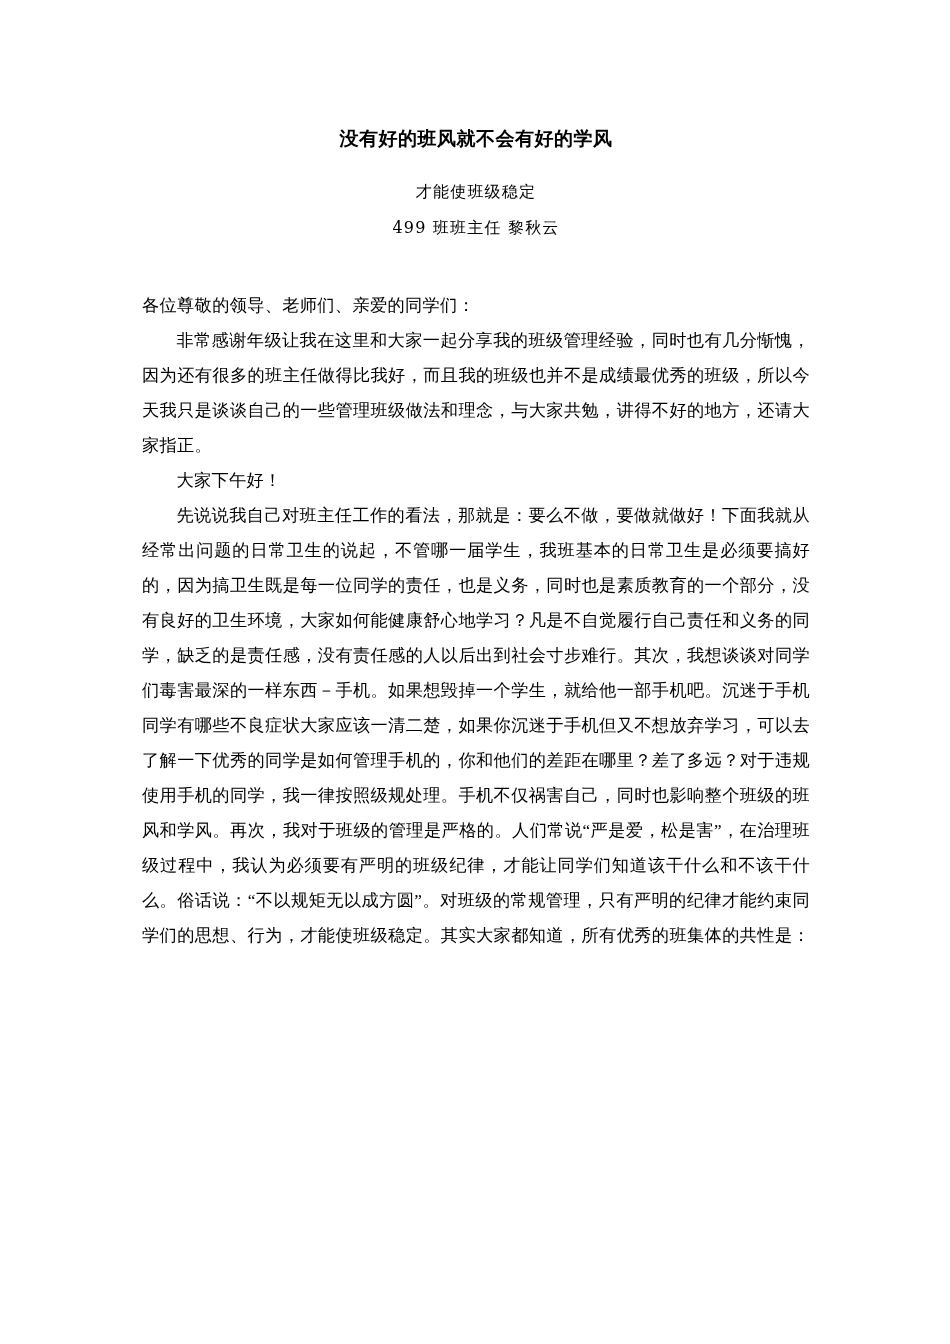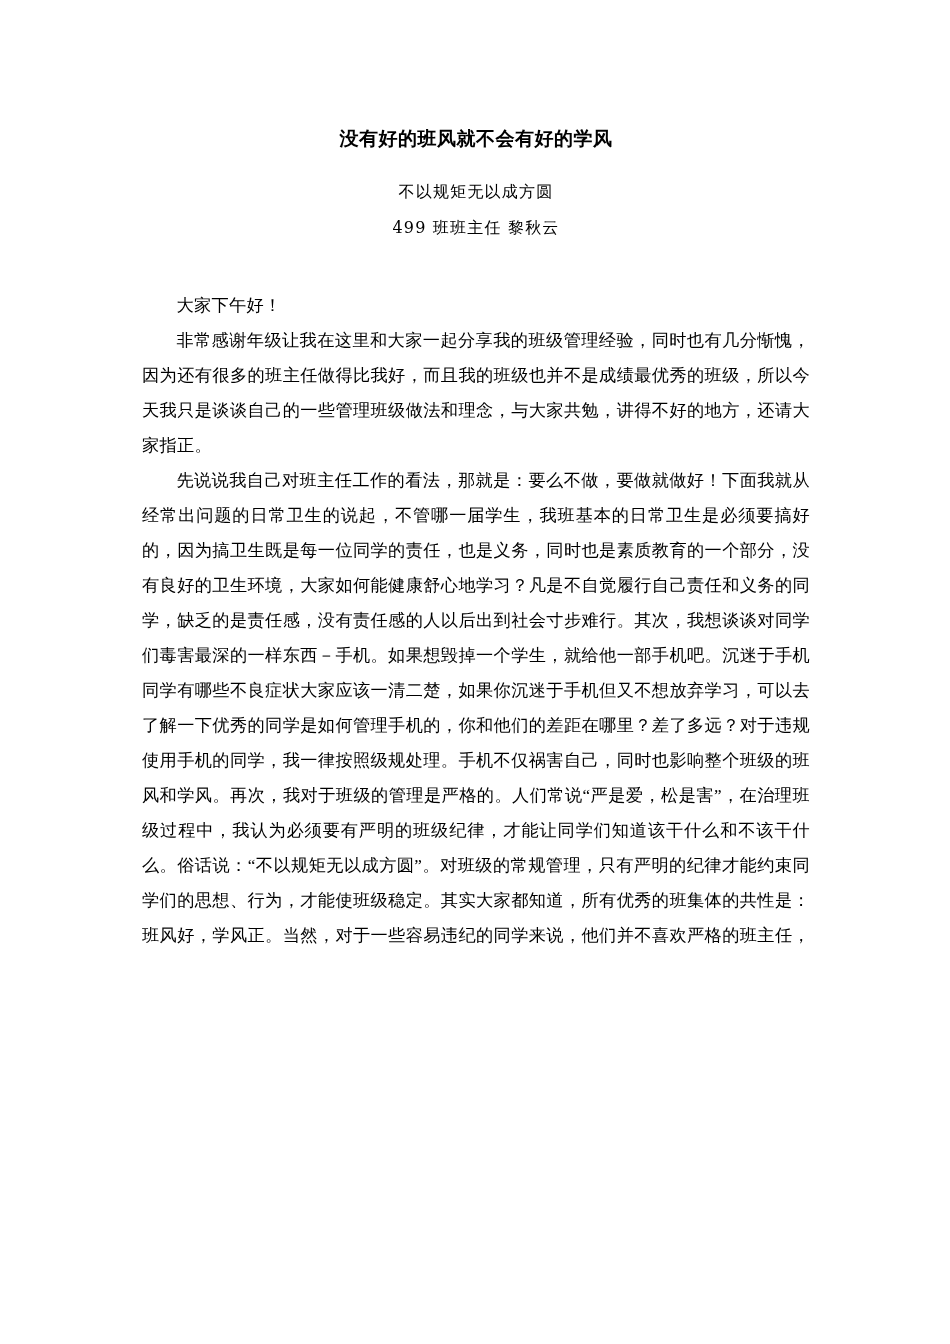--- a/index.html
+++ b/index.html
@@ -74,24 +74,25 @@
   }
 </style>
 </head>
 <body>
 
 <div id="page">
   <div id="doc-body">
 
     <div class="title-block">
       <h1 class="doc-title">没有好的班风就不会有好的学风</h1>
-      <p class="subtitle-line kai">不以规矩无以成方圆</p>
+      <p class="subtitle-line kai">才能使班级稳定</p>
       <p class="subtitle-line kai">499 班班主任   黎秋云</p>
     </div>
 
     <div class="body-block">
+      <p class="para noindent">各位尊敬的领导、老师们、亲爱的同学们：</p>
+      <p class="para indent">非常感谢年级让我在这里和大家一起分享我的班级管理经验，同时也有几分惭愧，因为还有很多的班主任做得比我好，而且我的班级也并不是成绩最优秀的班级，所以今天我只是谈谈自己的一些管理班级做法和理念，与大家共勉，讲得不好的地方，还请大家指正。</p>
       <p class="para indent">大家下午好！</p>
-      <p class="para indent">非常感谢年级让我在这里和大家一起分享我的班级管理经验，同时也有几分惭愧，因为还有很多的班主任做得比我好，而且我的班级也并不是成绩最优秀的班级，所以今天我只是谈谈自己的一些管理班级做法和理念，与大家共勉，讲得不好的地方，还请大家指正。</p>
       <p class="para indent">先说说我自己对班主任工作的看法，那就是：要么不做，要做就做好！下面我就从经常出问题的日常卫生的说起，不管哪一届学生，我班基本的日常卫生是必须要搞好的，因为搞卫生既是每一位同学的责任，也是义务，同时也是素质教育的一个部分，没有良好的卫生环境，大家如何能健康舒心地学习？凡是不自觉履行自己责任和义务的同学，缺乏的是责任感，没有责任感的人以后出到社会寸步难行。其次，我想谈谈对同学们毒害最深的一样东西－手机。如果想毁掉一个学生，就给他一部手机吧。沉迷于手机同学有哪些不良症状大家应该一清二楚，如果你沉迷于手机但又不想放弃学习，可以去了解一下优秀的同学是如何管理手机的，你和他们的差距在哪里？差了多远？对于违规使用手机的同学，我一律按照级规处理。手机不仅祸害自己，同时也影响整个班级的班风和学风。再次，我对于班级的管理是严格的。人们常说“严是爱，松是害”，在治理班级过程中，我认为必须要有严明的班级纪律，才能让同学们知道该干什么和不该干什么。俗话说：“不以规矩无以成方圆”。对班级的常规管理，只有严明的纪律才能约束同学们的思想、行为，才能使班级稳定。其实大家都知道，所有优秀的班集体的共性是：班风好，学风正。当然，对于一些容易违纪的同学来说，他们并不喜欢严格的班主任，但是换位思考一下，如果班主任对于上课睡觉的同学视而不见、对平时上课或晚自习纪律松散或者总喜欢讲话打闹影响他人的同学不进行批评教育、再或者对于私自玩手机的同学不教育不处理，你觉得这样的班主任是负责任的班主任吗？也许会有同学在心里回答：“是的，我喜欢这样的班主任。”但是我可以负责任地告诉你，凡是有这种想法的同学他真的不配在学校里学习。校园是学习的一块净土，上课睡觉、总是讲话影响他人学习的或私自玩手机等违纪行为，就是在践</p>
     </div>
 
   </div>
 </div>
 
 </body></html>

